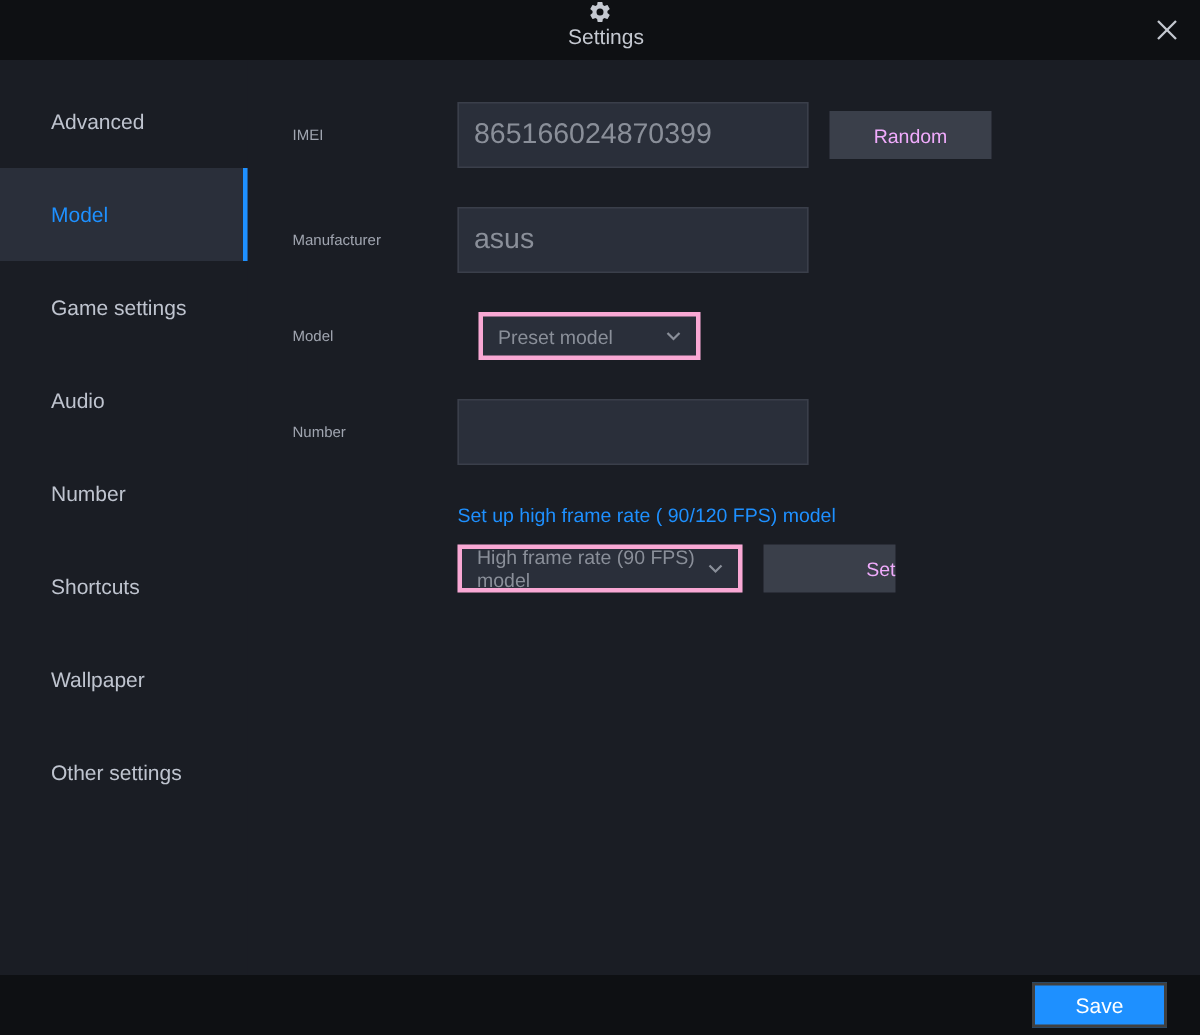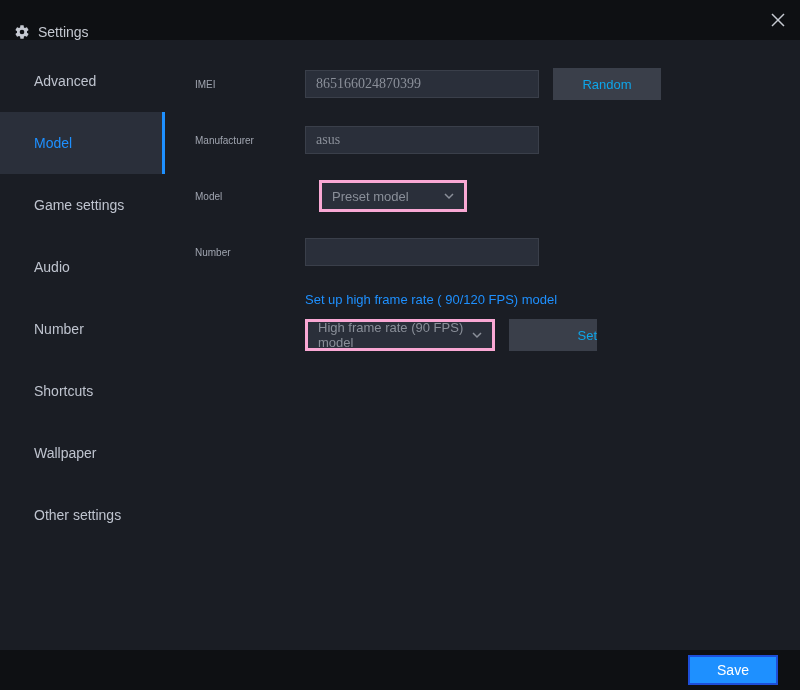--- a/index.html
+++ b/index.html
@@ -13,23 +13,24 @@
       height: 690px;
       background: #1a1d24;
       color: #8a8f99;
       overflow: hidden;
       position: relative;
     }
     .titlebar {
       height: 40px;
       background: #0e1013;
       display: flex;
-      align-items: flex-end;
+      align-items: center;
       padding: 0 14px;
       position: relative;
+      flex-direction: column;
     }
     .titlebar-title {
       color: #c5c9d1;
       font-size: 14px;
       margin-left: 8px;
     }
     .gear-icon {
       width: 16px;
       height: 16px;
       display: inline-block;
@@ -97,38 +98,37 @@
       align-items: center;
       margin-bottom: 26px;
     }
     .form-label {
       width: 110px;
       font-size: 10px;
       color: #a0a5b0;
     }
     .form-input {
       width: 234px;
-      height: 28px;
+      height: 44px;
       background: #2a2f3a;
       border: 1px solid #3a3f4a;
       color: #8a8f99;
-      font-size: 14px;
+      font-size: 19px;
       padding: 0 10px;
       outline: none;
-      font-family: Liberation Serif, serif;
     }
     .form-input::placeholder {
       color: #6a6f79;
     }
     .btn-small {
       width: 108px;
       height: 32px;
       background: #3a3f4a;
       border: none;
-      color: #0ea5e9;
+      color: #f0abfc;
       font-size: 13px;
       cursor: pointer;
       margin-left: 14px;
       display: flex;
       align-items: center;
       justify-content: center;
     }
     .btn-set {
       width: 88px;
       justify-content: flex-end;
@@ -177,21 +177,21 @@
       display: flex;
       align-items: center;
       justify-content: flex-end;
       padding: 0 22px;
       gap: 18px;
     }
     .btn-primary {
       width: 90px;
       height: 30px;
       background: #1e90ff;
-      border: 2px solid #1d4ed8;
+      border: 2px solid #404040;
       color: #fff;
       font-size: 14px;
       cursor: pointer;
     }
     .btn-secondary {
       width: 90px;
       height: 30px;
       background: #3a3f4a;
       border: none;
       color: #c5c9d1;

